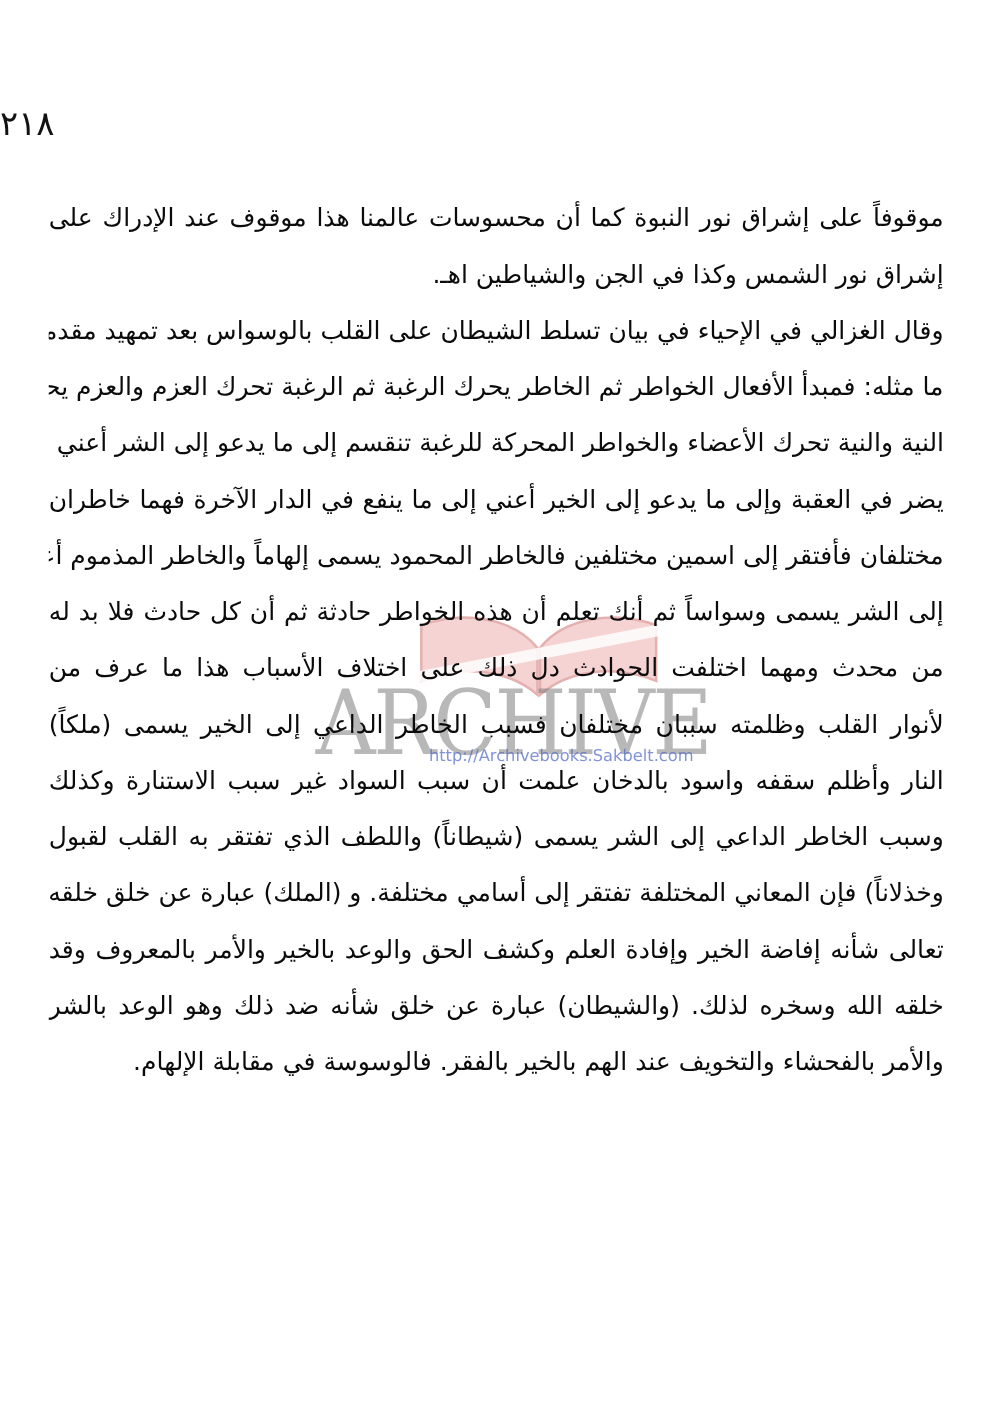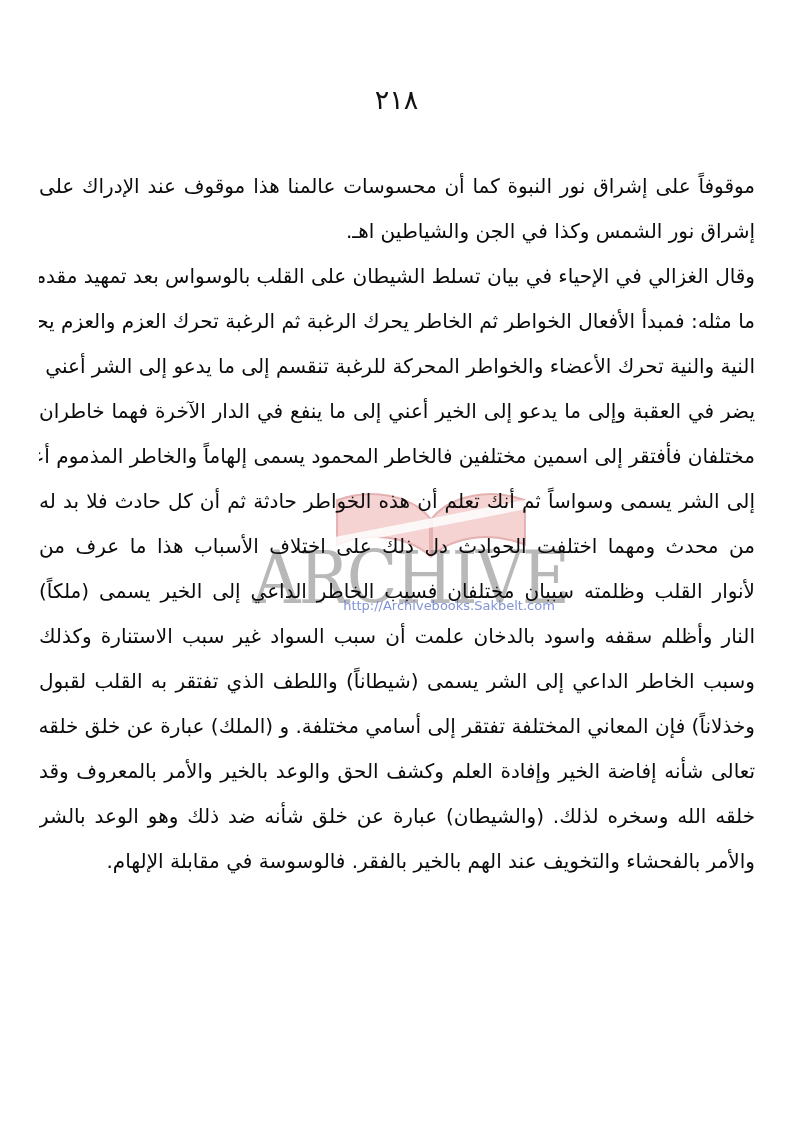--- a/index.html
+++ b/index.html
@@ -10,21 +10,20 @@
   }
   .page {
     position: relative;
     width: 793px; height: 1122px;
     background: #ffffff;
     overflow: hidden;
   }
   .page-number {
     position: absolute;
     top: 84px; left: 0; right: 0;
-    text-align: center;
     font-size: 27px;
     letter-spacing: 6px;
     color: #121212;
     z-index: 2;
   }
   
   .watermark {
     position: absolute; inset: 0;
     z-index: 0;
     pointer-events: none;
@@ -53,21 +52,21 @@
     left: 296px; top: 598px;
     width: 306px;
     text-align: center;
     font-size: 13px;
     font-weight: normal;
     color: rgba(82,106,198,0.72);
   }
   
   .text-block {
     position: absolute;
-    top: 164px; right: 38px;
+    top: 152px; right: 38px;
     width: 716px;
     direction: rtl;
     z-index: 1;
   }
   .line {
     height: 45px;
     line-height: 45px;
     overflow: hidden;
     font-size: 20px;
     color: #0b0b0b;

